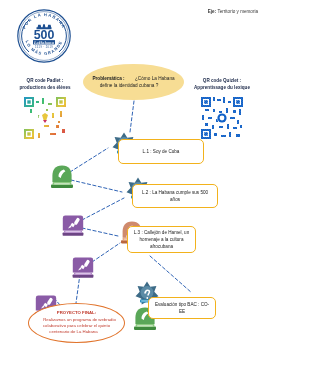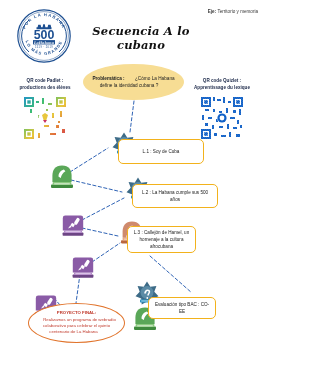--- a/index.html
+++ b/index.html
@@ -98,21 +98,20 @@
       <path d="M20.5 19.3 h15 v2 h-15 z M21.6 19.3 l0.6 -2.6 h2.4 l0.6 2.6 z
                M26.6 19.3 l0.6 -3.1 h1.6 l0.6 3.1 z M31.6 19.3 l0.6 -2.6 h2.4 l0.6 2.6 z" fill="#1d4f91"></path>
 
       <text x="28" y="30.6" text-anchor="middle" font-family="Liberation Sans, sans-serif" font-size="12.4" font-weight="700" fill="#1d4f91">500</text>
       <rect x="17" y="32.1" width="22" height="4.3" fill="#1d4f91"></rect>
       <text x="28" y="35.6" text-anchor="middle" font-family="DejaVu Serif, serif" font-size="3.5" font-style="italic" font-weight="700" fill="#ffffff">LaHabana</text>
       <text x="28" y="40.4" text-anchor="middle" font-family="Liberation Sans, sans-serif" font-size="2.6" letter-spacing="0.4" fill="#1d4f91">1519 · 2019</text>
     </svg>
   </div>
 
-  <div class="title">Secuencia A lo cubano</div>
 
   <div class="axis">
     <b>Eje:</b><span> Territorio y memoria</span>
   </div>
 
   <div class="problem">
     <span><b>Problemática :</b><span> ¿Cómo La Habana define la identidad cubana ?</span></span>
   </div>
 
   <div class="qrblk qr-left">

